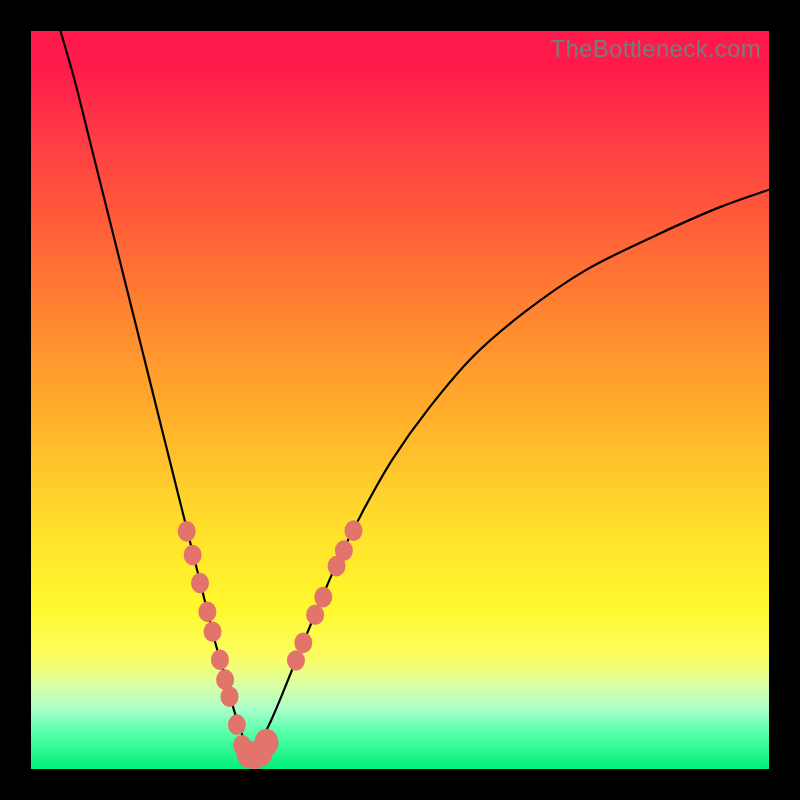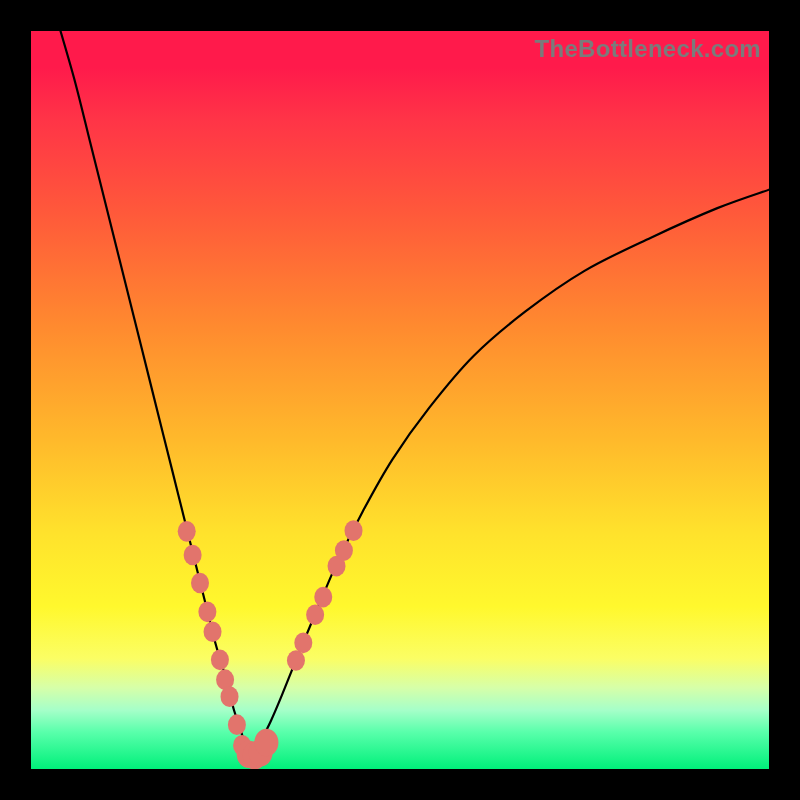--- a/index.html
+++ b/index.html
@@ -37,21 +37,21 @@
       #a6ffc9 92%,
       #59ffab 95%,
       #00f07a 100%
     );
   }
   .watermark {
     position: absolute;
     top: 4px;
     right: 8px;
     font-size: 24px;
-    font-weight: 700;
+    font-weight: 400;
     color: #7b7b7b;
     letter-spacing: 0.3px;
     font-family: Arial, Helvetica, sans-serif;
   }
   svg.curves {
     position: absolute;
     left: 0;
     top: 0;
     width: 738px;
     height: 738px;

